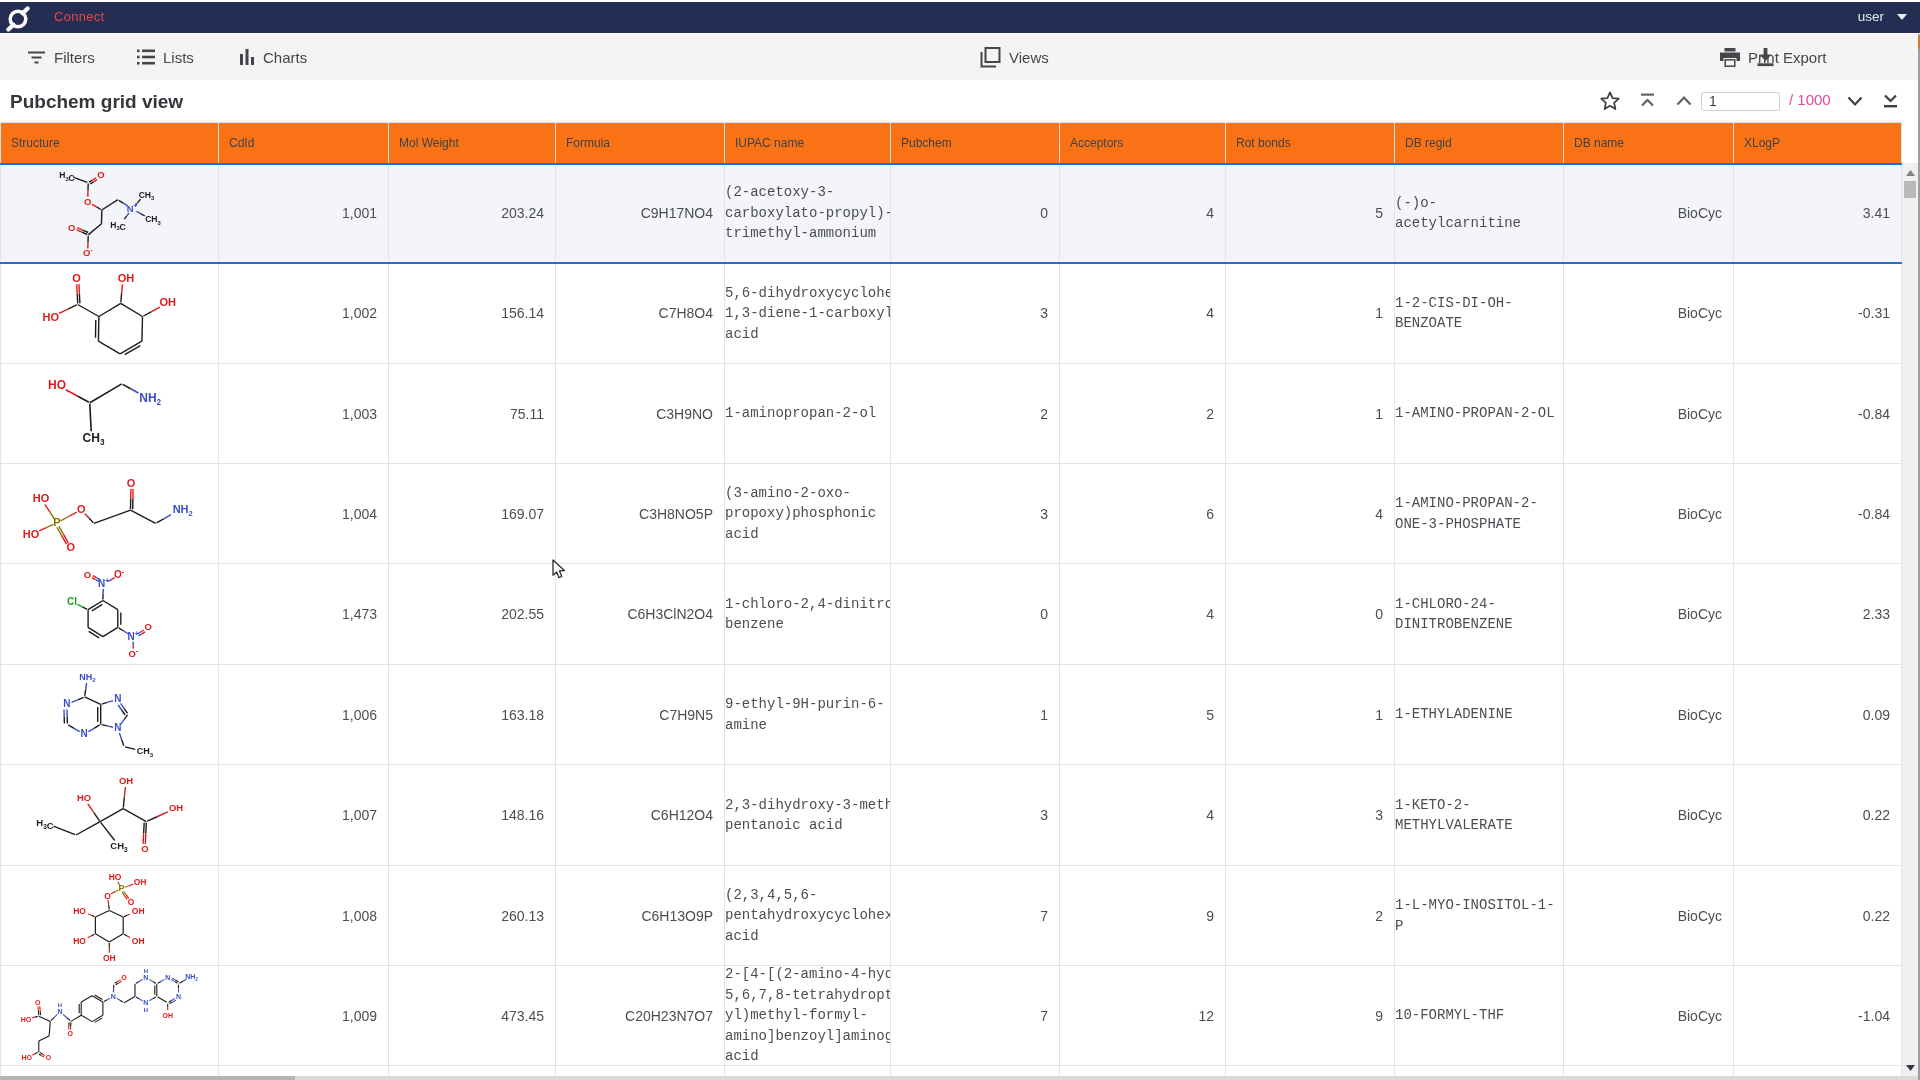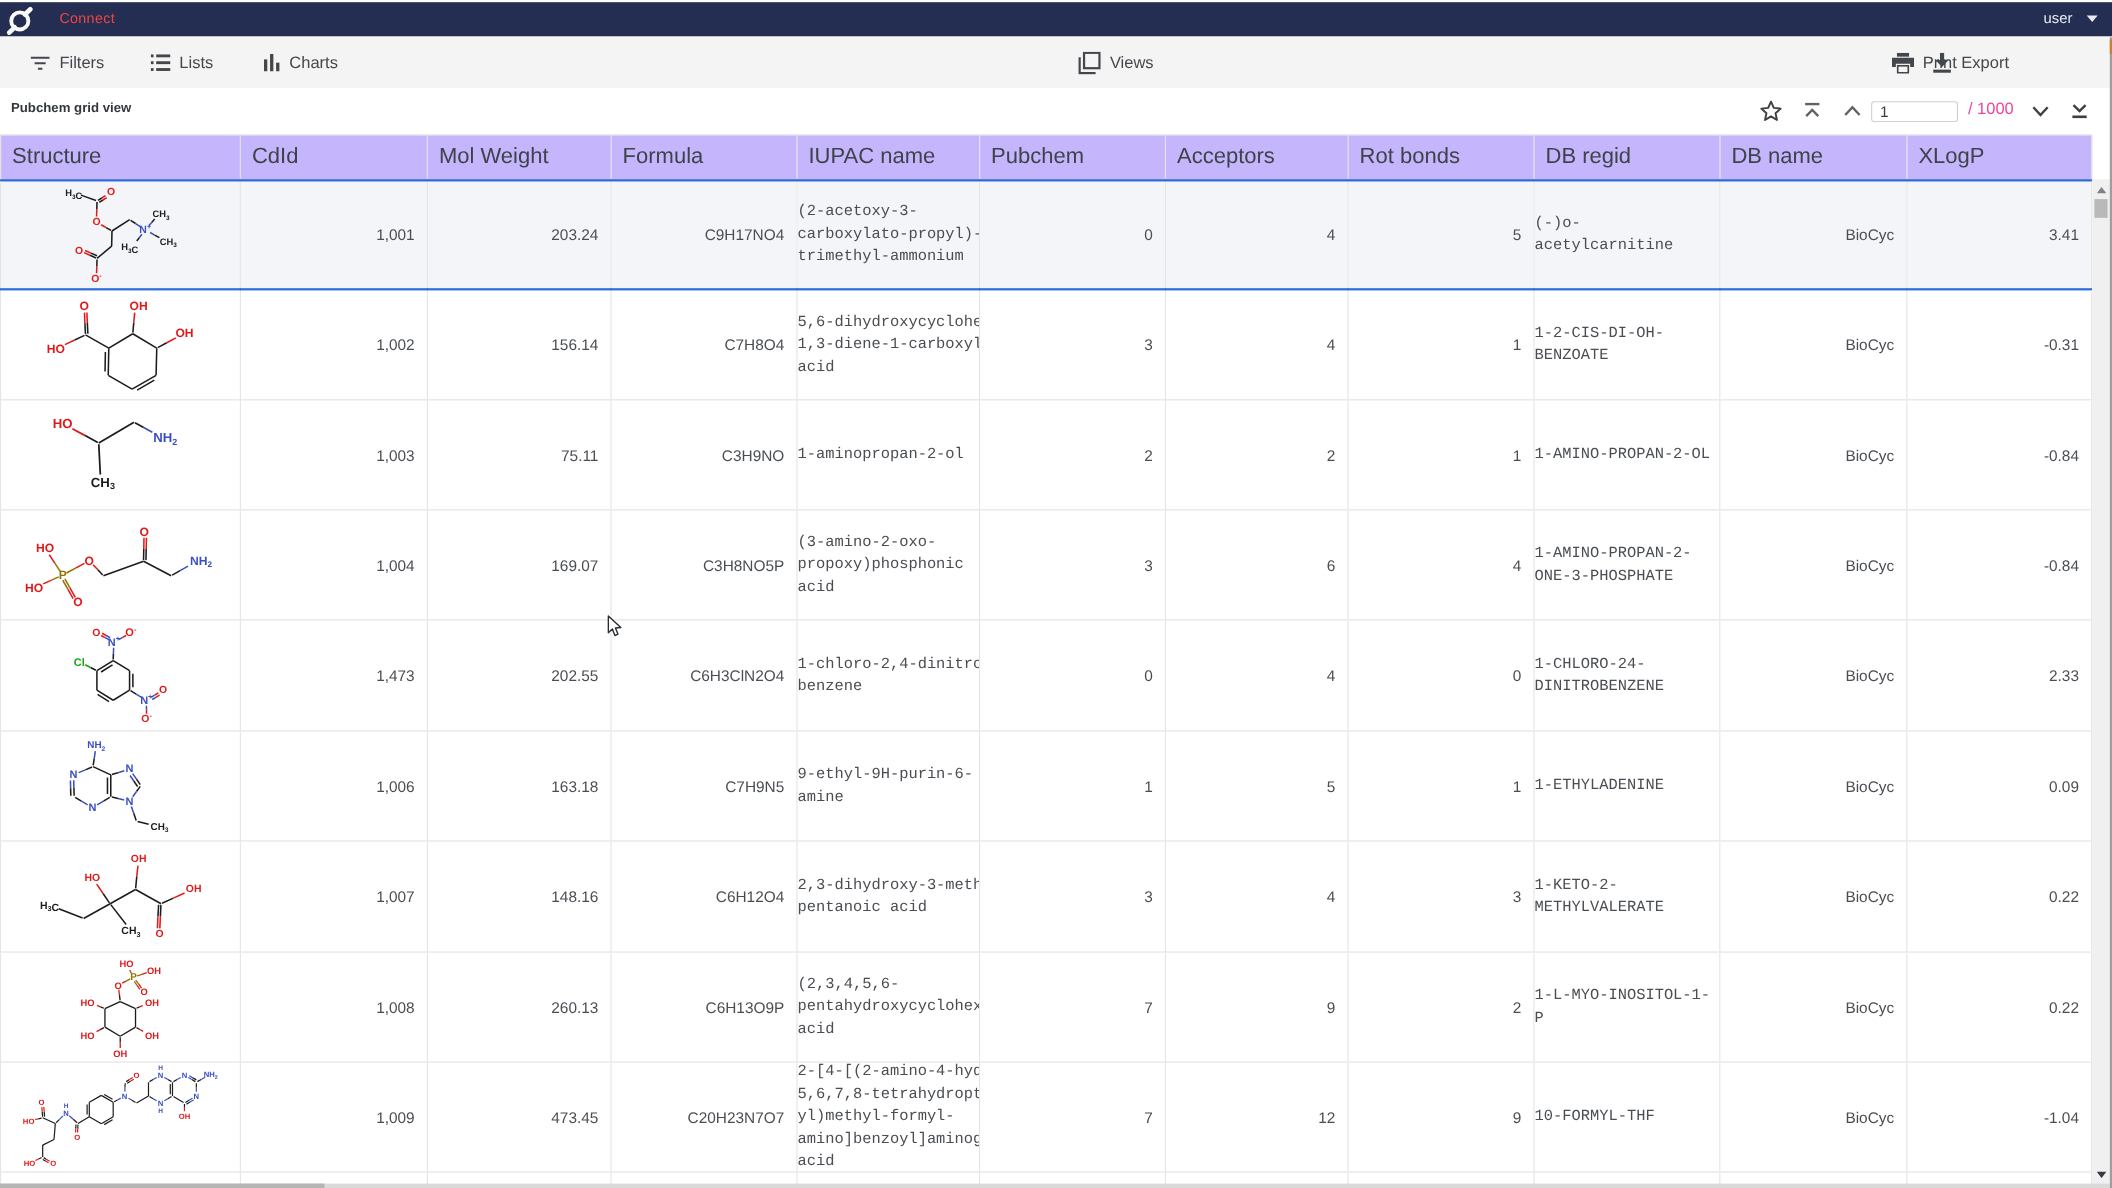--- a/index.html
+++ b/index.html
@@ -14,36 +14,36 @@
 #nav .caret { position:absolute; right:13px; top:12px; width:0; height:0;
   border-left:5px solid transparent; border-right:5px solid transparent; border-top:6px solid #e8ebf2; }
 
 
 #toolbar { position:absolute; left:0; top:34px; width:1920px; height:46px; background:#f4f4f4;padding-left:15px; }
 .tbtn { position:absolute; top:0; height:46px; display:flex; align-items:center; color:#43474c; font-size:15px; }
 .tbtn svg { margin-right:8px; }
 
 
 #titlerow { position:absolute; left:0; top:80px; width:1920px; height:42px; background:#fff; }
-#titlerow .title { position:absolute; left:10px; top:11px; font-size:12px; font-weight:700; color:#33373c; }
+#titlerow .title { position:absolute; left:10px; top:11px; font-size:19px; font-weight:700; color:#33373c; }
 
 
 #pager { position:absolute; top:80px; left:1590px; width:330px; height:42px; }
 #pager svg { position:absolute; }
 #pageinput { position:absolute; left:111px; top:12px; width:79px; height:19px; border:1px solid #cfcfcf; border-radius:3px; background:#fff; font-size:14px; color:#3c4043; padding-left:7px; line-height:17px; }
 #pager .total { position:absolute; left:199px; top:11px; font-size:15px; color:#ec4899; }
 
 
 #grid { position:absolute; left:0; top:122px; width:1902px; }
 table { border-collapse:collapse; table-layout:fixed; width:1902px; border-right:1px solid #e4e4e4; }
 col.c0{width:218px} col.c1{width:170px} col.c2{width:167px} col.c3{width:169px}
 col.c4{width:166px} col.c5{width:169px} col.c6{width:169px} col.c7{width:166px}
 col.c8{width:169px} col.c9{width:169px} col.c10{width:170px}
-th { height:41px; background:#c4b5fd; border-left:1px solid #e4e4e4; border-top:1px solid #e4e4e4;
-  font-weight:400; font-size:20px; color:#3e4349; text-align:left; padding:0 0 0 10px; vertical-align:middle; }
+th { height:41px; background:#f97316; border-left:1px solid #e4e4e4; border-top:1px solid #e4e4e4;
+  font-weight:400; font-size:12px; color:#3e4349; text-align:left; padding:0 0 0 10px; vertical-align:middle; }
 thead tr { border-bottom:2px solid #2b6bd8; }
 td { border-left:1px solid #e4e4e4; font-size:14px; color:#4a4e53; vertical-align:middle; padding:0; overflow:hidden; white-space:normal; }
 td.num { text-align:right; padding-right:11px; }
 td.txt { text-align:left; padding-left:0; line-height:20.5px;font-family:Liberation Mono, monospace; }
 td.nw { white-space:nowrap; }
 .c5 { height:99px; display:flex; align-items:center; overflow:hidden; }
 tbody tr { border-bottom:1px solid #e2e2e2; height:100px; }
 tbody tr:nth-child(2), tbody tr:nth-child(5), tbody tr:nth-child(7) { height:101px; }
 tbody tr.sel { border-bottom:2px solid #2b6bd8; height:99px; background:#f4f5f8; }
 td.struct { position:relative; padding:0; }

